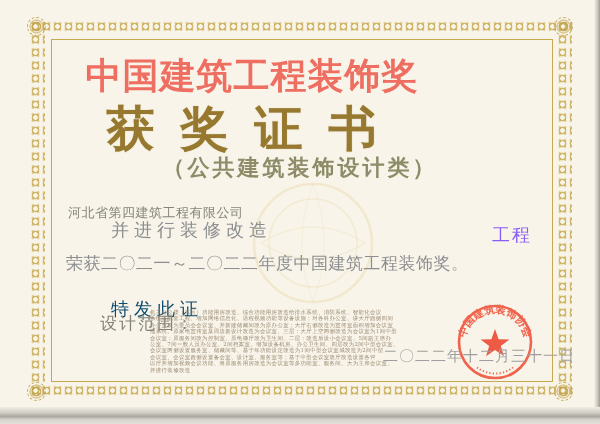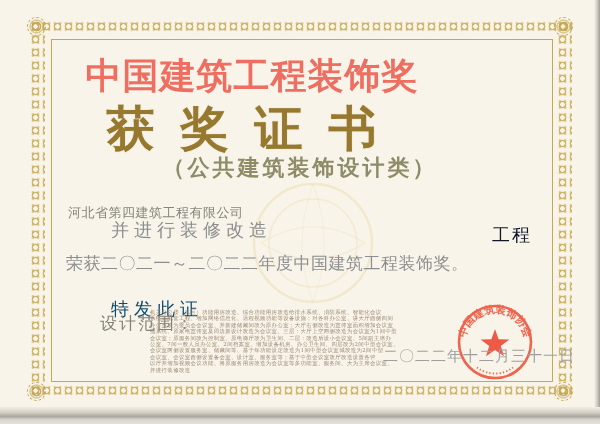--- a/index.html
+++ b/index.html
@@ -37,21 +37,21 @@
     text-shadow:0 0 1px rgba(150,120,46,.6);}
   .t-cat{position:absolute;left:0;top:153px;width:600px;text-align:center;
     font-family:"DejaVu Serif",serif;font-size:22px;font-weight:bold;color:#8e8c68;letter-spacing:3px;}
   .t-recipient{position:absolute;left:68px;top:189px;
     font-family:"DejaVu Serif",serif;font-size:13px;color:#85847b;letter-spacing:.5px;margin-top:15px;}
   .t-you{position:absolute;left:111px;top:218px;
     font-size:18px;color:#8c8e90;letter-spacing:5px;}
   .t-project{position:absolute;left:262px;top:220px;width:230px;
     font-family:"DejaVu Serif",serif;font-size:12px;line-height:13.5px;color:#807f76;}
   .t-gongcheng{position:absolute;left:492px;top:223px;
-    font-size:18px;color:#0f172a;letter-spacing:2px;}
+    font-size:18px;color:#8b5cf6;letter-spacing:2px;}
   .t-award{position:absolute;left:66px;top:252px;
     font-size:17px;color:#8c8e90;letter-spacing:.5px;}
   .t-issue{position:absolute;left:111px;top:281px;
     font-size:18px;color:#0c4a6e;letter-spacing:5px;margin-top:16px;}
   .t-scope-label{position:absolute;left:84px;top:312px;
     font-family:"DejaVu Serif",serif;font-size:17px;color:#84837a;letter-spacing:2px;margin-left:16px;}
   .t-scope{position:absolute;left:150px;top:309px;width:288px;
     font-family:"DejaVu Serif",serif;font-size:5.4px;line-height:6.4px;color:#9b8a74;
     letter-spacing:.4px;}
   .t-date{position:absolute;left:383px;top:347px;z-index:6;

